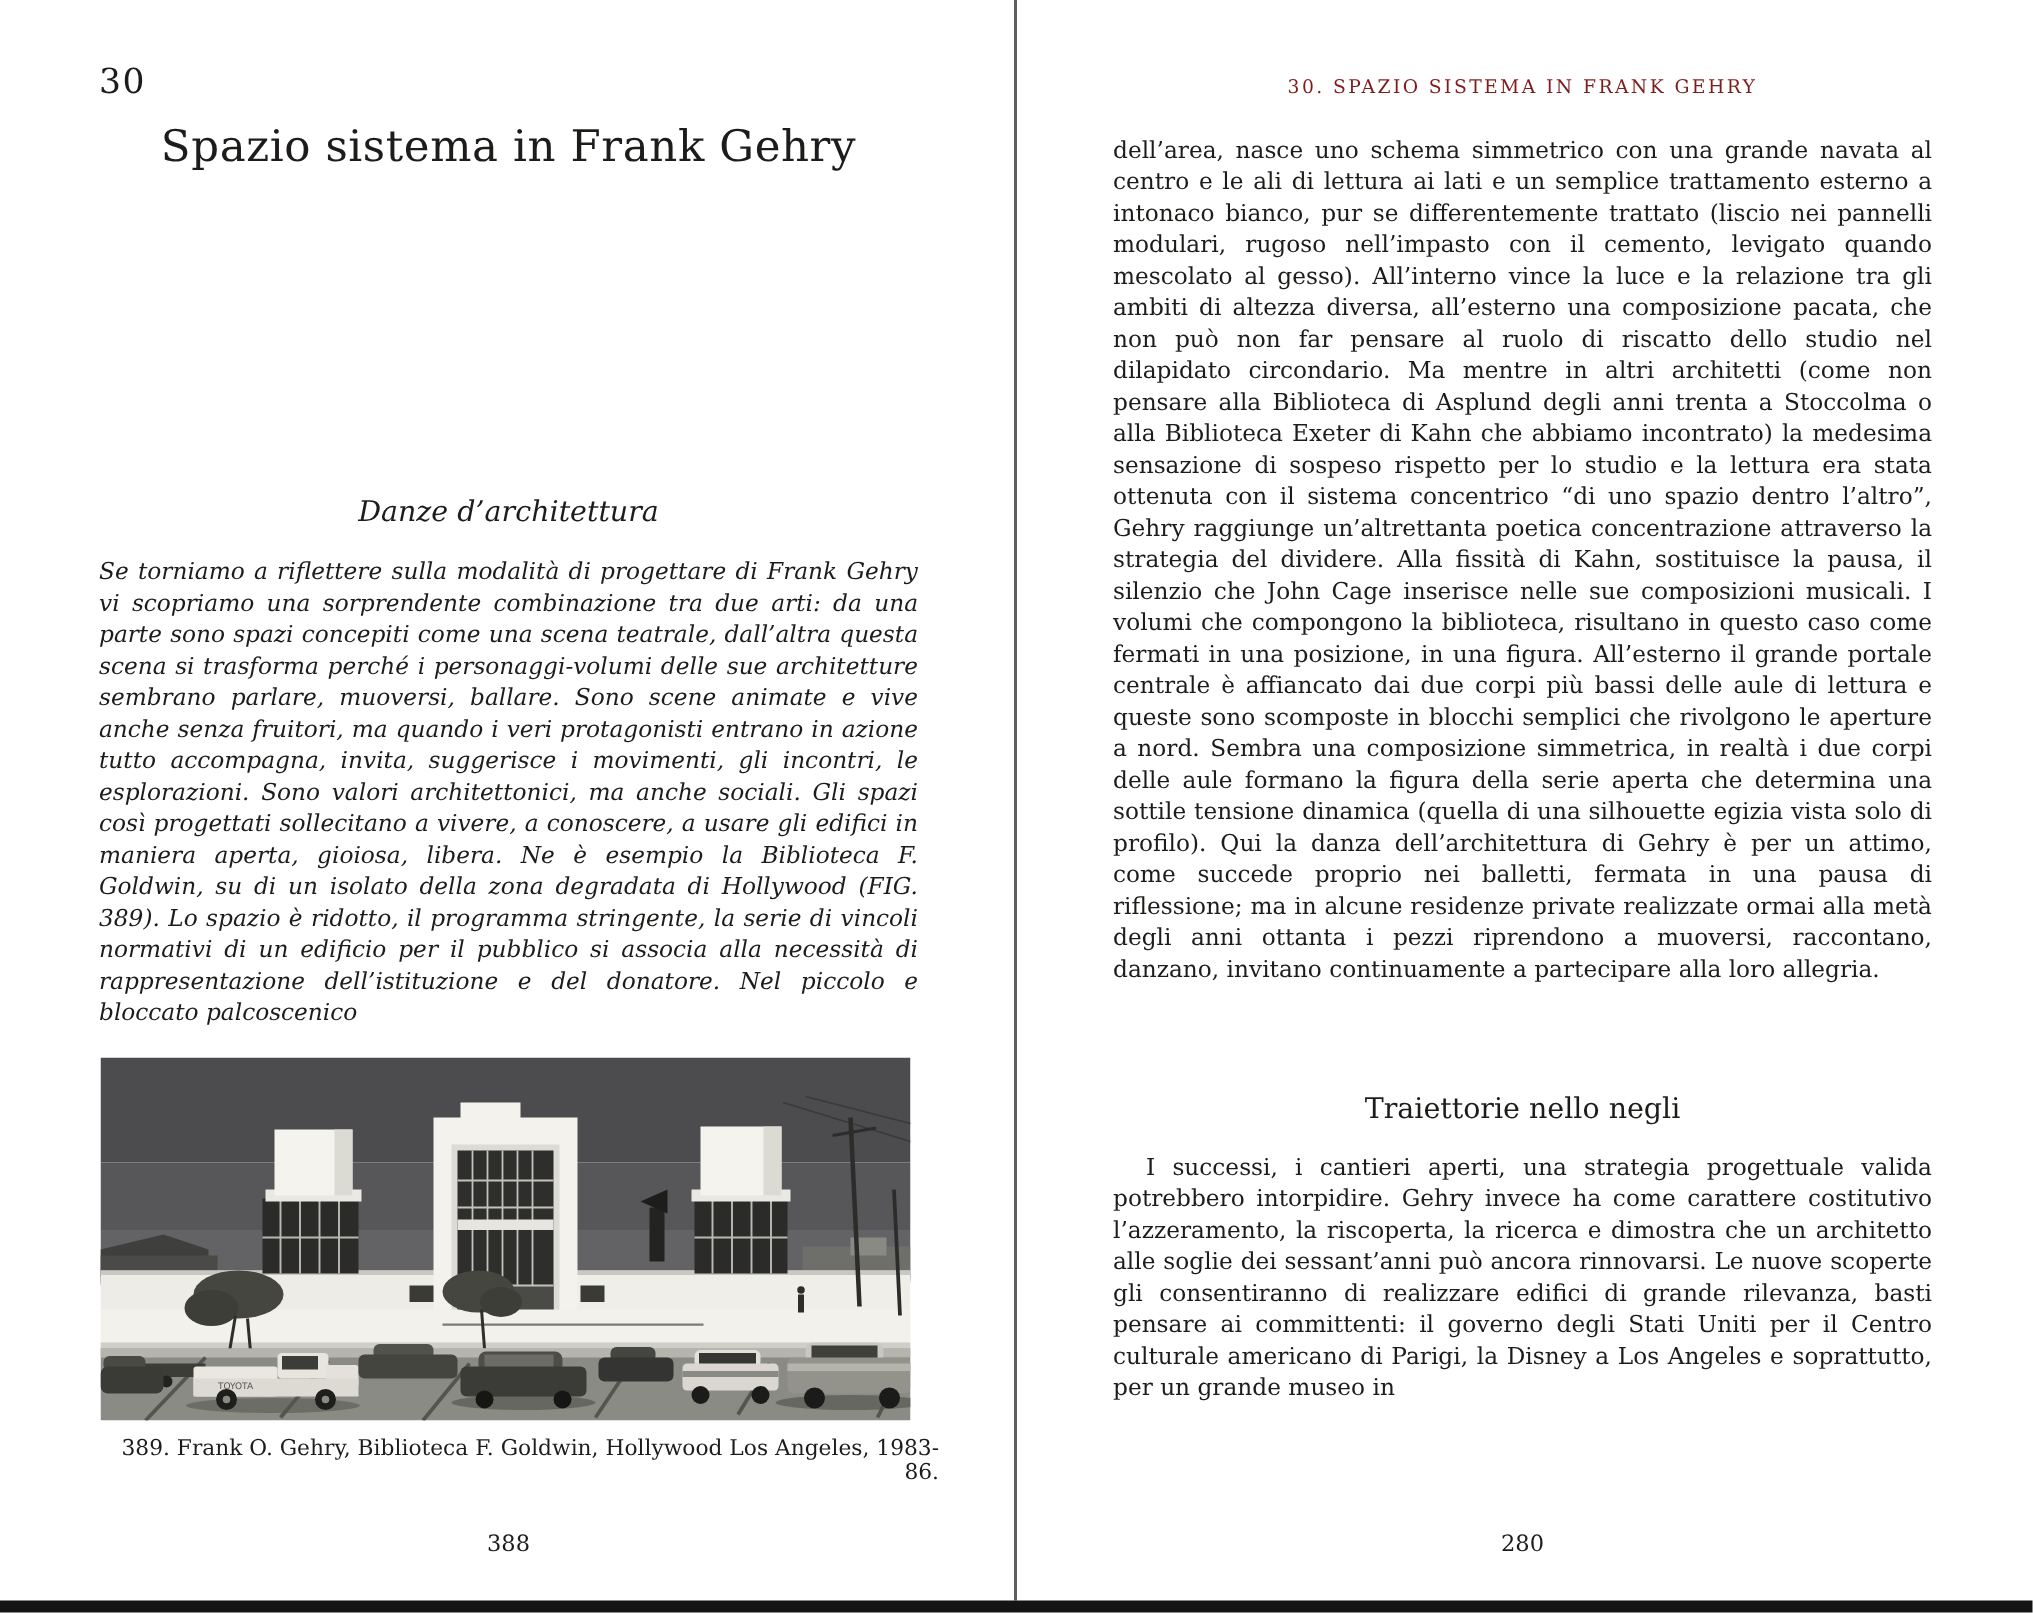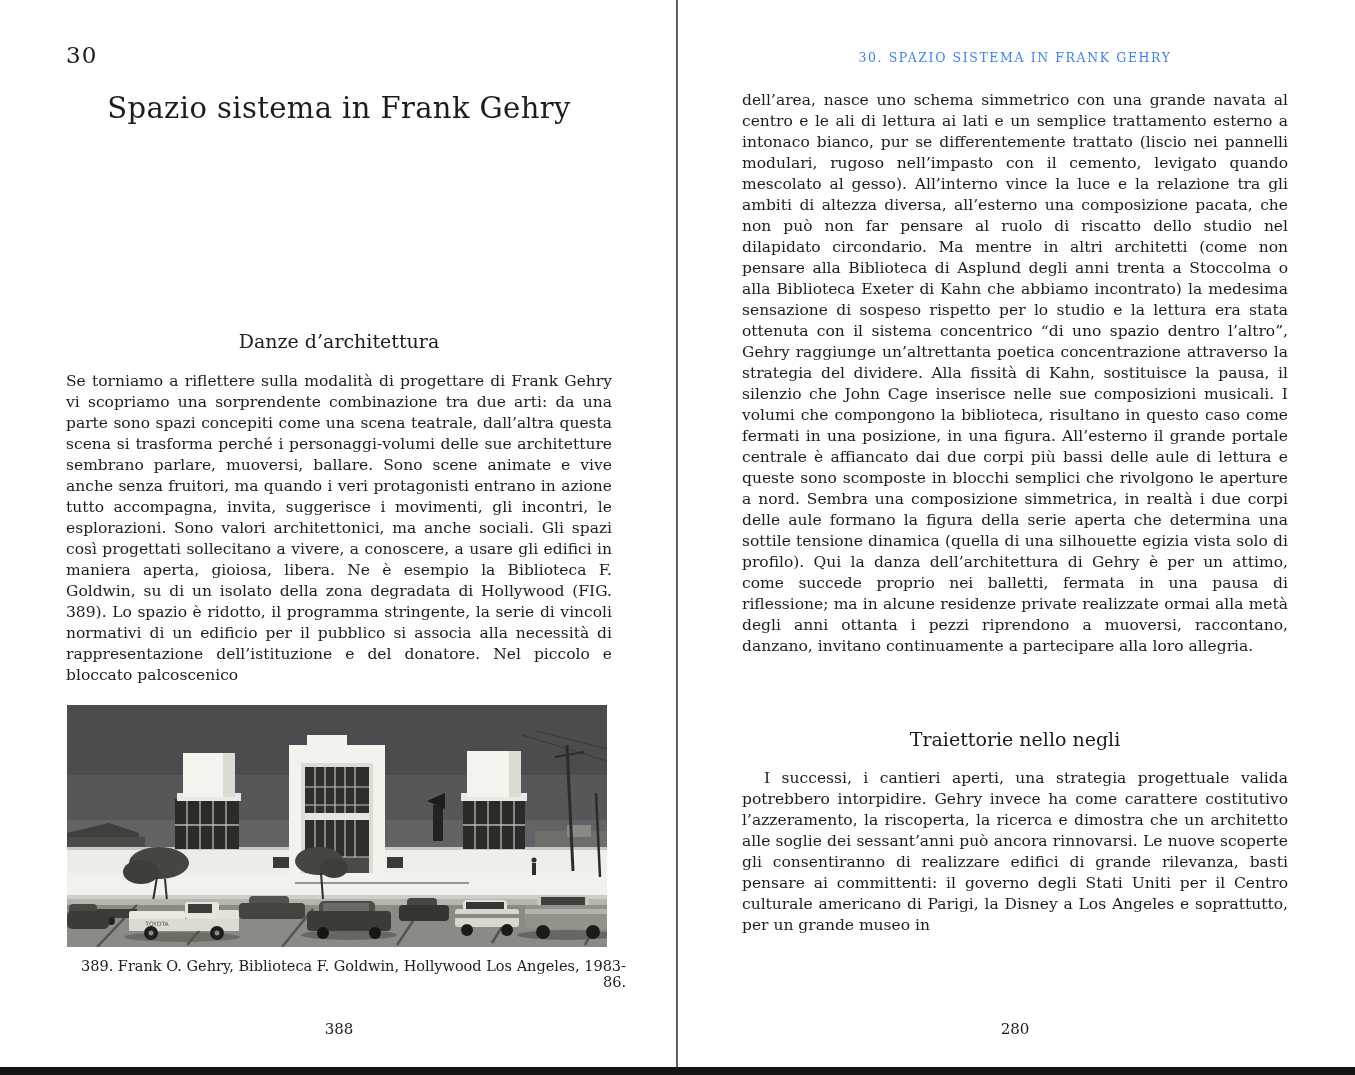--- a/index.html
+++ b/index.html
@@ -8,35 +8,35 @@
     font-family:"DejaVu Serif", serif;color:#1d1c1a;overflow:hidden;
   }
   .abs{position:absolute;}
   
   .gutter{left:676px;top:0;width:2px;height:1067px;background:#5f5f5f;}
   .scan-bar{left:0;top:1067px;width:1355px;height:8px;background:#141414;}
 
   
   .lp{left:66px;width:546px;}
   .chapter-num{top:42px;width:546px;font-size:23px;letter-spacing:1px;}
-  .chapter-title{top:91px;width:546px;text-align:center;font-size:29px;letter-spacing:.4px;}
+  .chapter-title{top:80px;width:546px;text-align:center;font-size:29px;letter-spacing:.4px;}
   .sec-head{width:546px;text-align:center;font-size:19px;}
-  .lp-sechead{top:330px;}
+  .lp-sechead{top:330px;font-style:italic;}
   .bodytext{width:546px;font-size:15.5px;line-height:21px;text-align:justify;}
   .bodytext p{margin:0;}
   .bodytext p.indent{text-indent:22px;}
-  .lp-body{top:371px;}
+  .lp-body{top:371px;font-style:italic;}
   .figure{left:67px;top:705px;width:540px;height:242px;}
   .figure svg{display:block;}
   .caption{left:66px;top:958px;width:560px;font-size:14.5px;text-align:right;}
   .pagenum{width:546px;text-align:center;font-size:15px;top:1020px;}
 
   
   .rp{left:742px;width:546px;}
-  .run-head{top:50px;width:546px;text-align:center;font-size:12.5px;letter-spacing:1.6px;color:#3b82f6;}
+  .run-head{top:50px;width:546px;text-align:center;font-size:12.5px;letter-spacing:1.6px;color:#7f1d1d;}
   .rp-body1{top:90px;}
   .rp-sechead{top:728px;}
   .rp-body2{top:768px;}
 </style>
 </head>
 <body>
 
 <div class="abs gutter"></div>
 <div class="abs scan-bar"></div>
 

